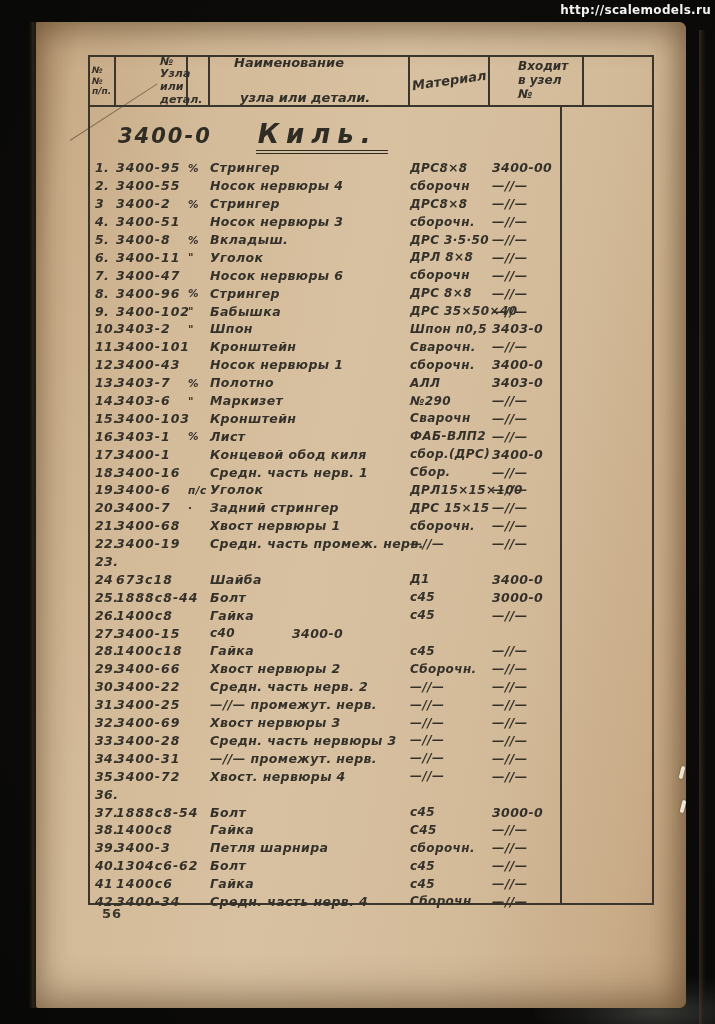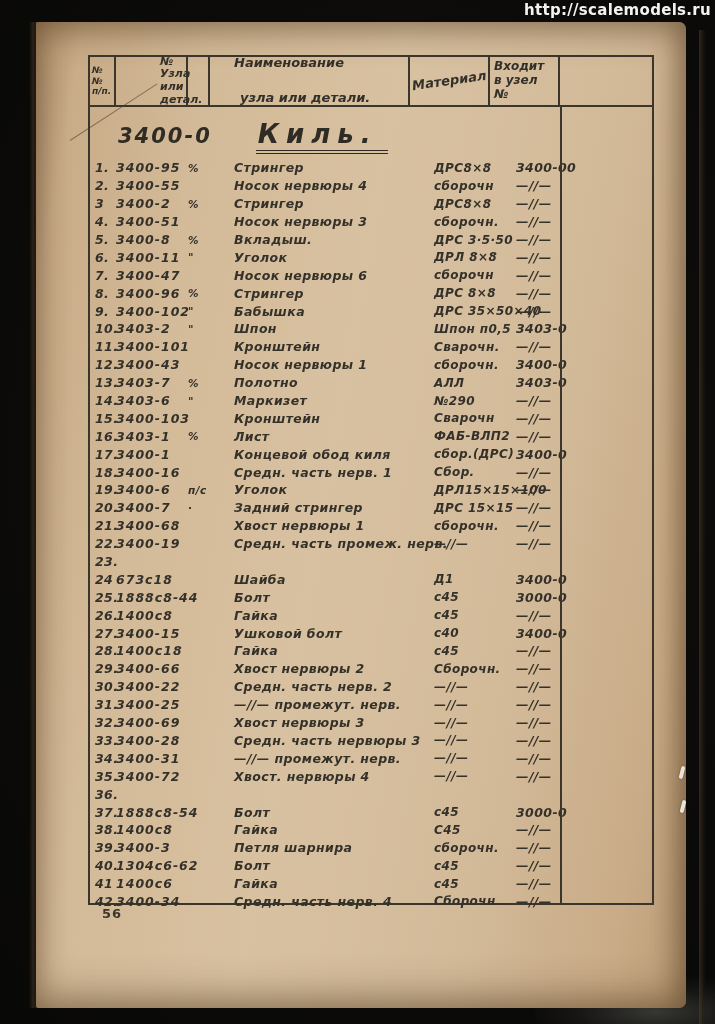--- a/index.html
+++ b/index.html
@@ -15,21 +15,21 @@
   .corner-blotch{
     position:absolute;right:-20px;bottom:-12px;width:200px;height:60px;
     background:radial-gradient(ellipse at 60% 60%, rgba(110,110,105,.45), rgba(60,60,58,.25) 45%, transparent 75%);
   }
   .right-sliver{
     position:absolute;top:30px;bottom:0;left:699px;width:7px;
     background:linear-gradient(90deg, rgba(90,70,45,.5), rgba(40,30,20,.4) 60%, transparent);
   }
   .watermark{
     position:absolute;top:0;right:4px;height:35px;line-height:21px;
-    color:#f2f2f2;font-size:15px;font-weight:600;letter-spacing:.3px;
+    color:#f2f2f2;font-size:12px;font-weight:600;letter-spacing:.3px;
     font-family:"DejaVu Sans",sans-serif;
   }
   .page{
     position:absolute;left:36px;top:22px;width:650px;height:986px;
     background:linear-gradient(100deg,#b2936f 0%, #c9ac88 6%, #d3ba98 22%, #d8c1a1 45%, #d3bb9a 70%, #c9ab87 90%, #bb9c77 100%);
     box-shadow:inset 0 14px 30px rgba(70,45,20,.30), inset 0 -18px 34px rgba(70,45,20,.30), inset -10px 0 24px rgba(80,55,25,.25);
     border-radius:2px 7px 7px 3px;
   }
   .spine{
     position:absolute;left:28px;top:22px;width:36px;height:986px;
@@ -51,21 +51,21 @@
     position:absolute;left:52px;top:33px;width:562px;height:846px;
     border:2px solid #3a362c;color:#33302a;
   }
   .thead{
     display:flex;height:48px;border-bottom:2px solid #3a362c;
     font-style:italic;font-weight:700;
   }
   .th{border-right:2px solid #3a362c;display:flex;flex-direction:column;justify-content:center;padding:1px 2px;box-sizing:border-box;}
   .th:last-child{border-right:none;}
   .w-num{width:26px;} .w-part{width:72px;} .w-mark{width:22px;}
-  .w-name{width:200px;} .w-mat{width:80px;} .w-ent{width:70px;} .w-empty{flex:1;}
+  .w-name{width:200px;} .w-mat{width:80px;} .w-ent{width:70px;margin-left:24px;} .w-empty{flex:1;}
   .th .l1,.th .l2{line-height:1.15;}
   .th-num{font-size:9px;}
   .th-part{font-size:11px;padding-left:44px;}
   .th-name{font-size:13px;padding-left:24px;}
   .th-name .l2{padding-left:6px;margin-top:20px;}
   .th-mat{font-size:13px;align-items:center;}
   .th-mat .l1{transform:rotate(-8deg);}
   .th-ent{font-size:12px;padding-left:4px;}
   .vdivider{
     position:absolute;left:470px;top:48px;bottom:0;width:2px;background:#3a362c;
@@ -79,21 +79,21 @@
     font-size:26px;letter-spacing:7px;padding:0 10px 1px 2px;
     border-bottom:4px double #2f2c25;
   }
   .rows{margin-top:5px;}
   .row{display:flex;height:17.9px;align-items:center;}
   .cell{display:block;box-sizing:border-box;white-space:nowrap;overflow:visible;
     font-style:italic;font-weight:600;font-size:12.5px;letter-spacing:.4px;color:#34312a;}
   .c-num{width:26px;padding-left:5px;}
   .c-part{width:72px;letter-spacing:1px;}
   .c-mark{width:22px;font-size:10.5px;}
-  .c-name{width:200px;margin-left:24px;}
+  .c-name{width:200px;}
   .c-mat{width:80px;font-size:12px;}
   .c-ent{width:70px;padding-left:2px;}
   .page-num{
     position:absolute;left:66px;top:884px;font-size:13px;font-weight:700;color:#3b372e;letter-spacing:1px;
   }
 </style>
 </head>
 <body>
 
 <div class="backdrop">
@@ -346,21 +346,20 @@
           <span class="cell c-part">1400с8</span>
           <span class="cell c-mark"></span>
           <span class="cell c-name">Гайка</span>
           <span class="cell c-mat">с45</span>
           <span class="cell c-ent">—//—</span>
         </div>
         <div class="row">
           <span class="cell c-num">27.</span>
           <span class="cell c-part">3400-15</span>
           <span class="cell c-mark"></span>
-          <span class="cell c-name">Ушковой болт</span>
           <span class="cell c-mat">с40</span>
           <span class="cell c-ent">3400-0</span>
         </div>
         <div class="row">
           <span class="cell c-num">28.</span>
           <span class="cell c-part">1400с18</span>
           <span class="cell c-mark"></span>
           <span class="cell c-name">Гайка</span>
           <span class="cell c-mat">с45</span>
           <span class="cell c-ent">—//—</span>

